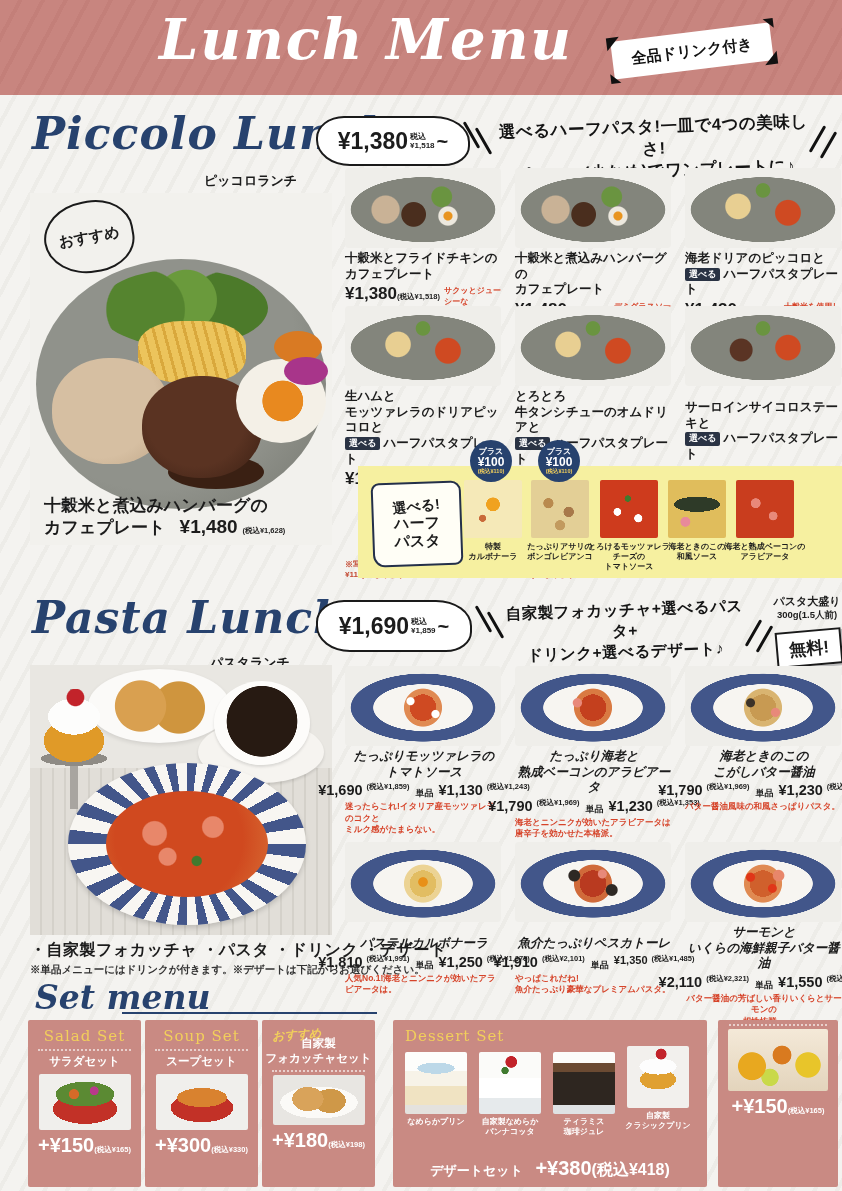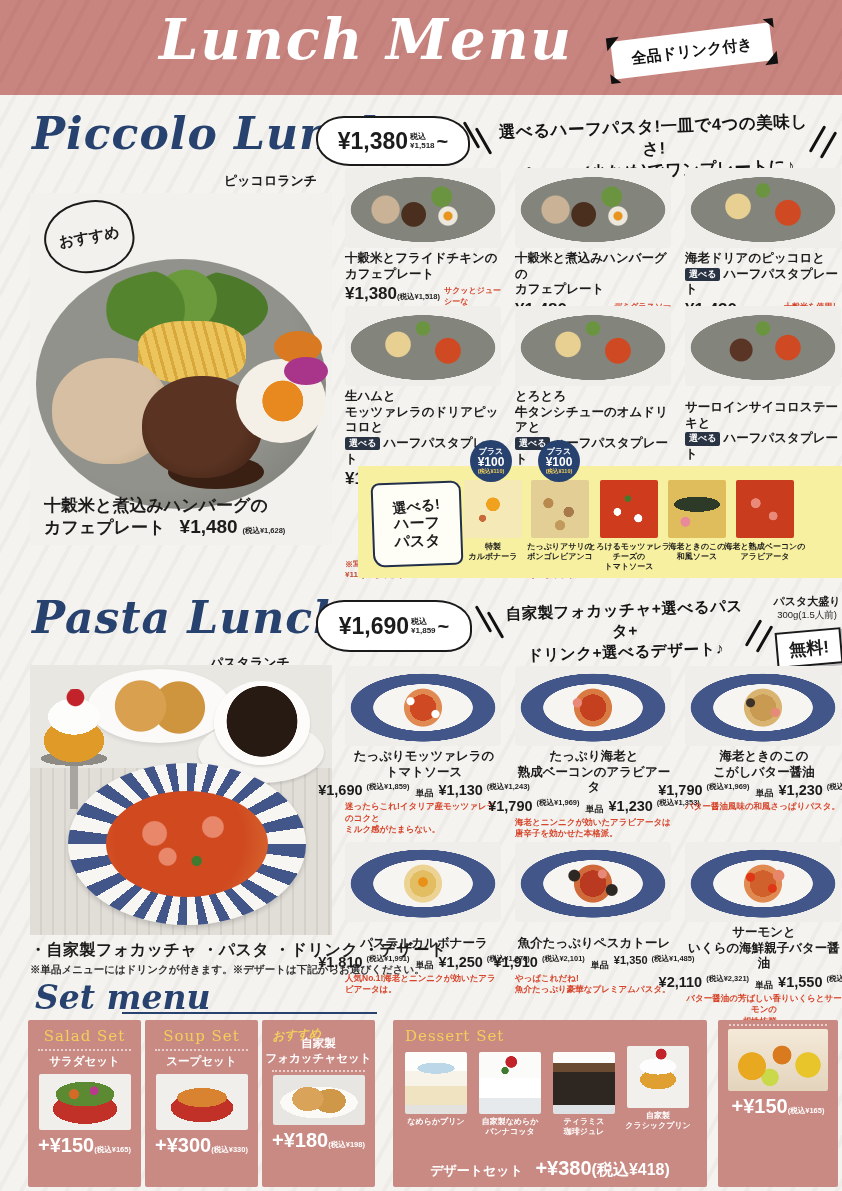--- a/index.html
+++ b/index.html
@@ -128,21 +128,21 @@
     radial-gradient(circle at 56% 40%,#e8897a 0 4%,transparent 5%),
     radial-gradient(circle at 50% 52%,#b93a20 0 15%,#d06a3a 15% 21%,transparent 22%),
     radial-gradient(ellipse 48% 44% at 50% 52%,#f7f5f1 0 66%,#42568a 67% 96%,transparent 97%),#efeeea;}
   .pp-salmon{background:
     radial-gradient(circle at 42% 44%,#e03618 0 4%,transparent 5%),
     radial-gradient(circle at 56% 58%,#e03618 0 4%,transparent 5%),
     radial-gradient(circle at 60% 42%,#e8866a 0 5%,transparent 6%),
     radial-gradient(circle at 50% 52%,#d0602c 0 15%,#e08a52 15% 21%,transparent 22%),
     radial-gradient(ellipse 48% 44% at 50% 52%,#f7f5f1 0 66%,#42568a 67% 96%,transparent 97%),#efeeea;}
   .mi .t{margin-top:3px;font-weight:700;font-size:12.5px;line-height:1.25;}
-  .mi.center .t{text-align:center;}
+  .mi.center .t{text-align:center;font-style:italic;}
   .selb{display:inline-block;background:#2a3344;color:#fff;font-size:9px;font-weight:700;
     padding:1px 4px;border-radius:2px;margin-right:3px;vertical-align:1px;}
   .pr{display:flex;align-items:flex-start;gap:4px;margin-top:2px;}
   .yen{font-size:17px;font-weight:700;white-space:nowrap;}
   .tx{font-size:7.5px;font-weight:700;white-space:nowrap;}
   .tanpin-l{font-size:9px;font-weight:700;margin:5px 1px 0 2px;white-space:nowrap;}
   .dsc{font-size:8px;font-weight:700;color:#d6442a;line-height:1.35;padding-top:2px;}
   .nt{font-size:8px;font-weight:700;color:#c44a33;line-height:1.3;margin-top:2px;}
   .mi-p .pr{justify-content:center;}
   .mi-p .dsc-b{font-size:8.5px;font-weight:700;color:#d6442a;line-height:1.35;margin-top:1px;}
@@ -227,21 +227,21 @@
   <div class="header">
     <div class="header-title">Lunch Menu</div>
     <div class="header-badge">
       <span class="corner-tr"></span>
       <span class="corner-bl"></span>
       <span>全品ドリンク付き</span>
     </div>
   </div>
 
   <div class="abs script sec-title" style="left:32px;top:108px;">Piccolo Lunch</div>
-  <div class="abs sec-sub" style="left:224px;top:172px;">ピッコロランチ</div>
+  <div class="abs sec-sub" style="left:204px;top:172px;">ピッコロランチ</div>
   <div class="bubble" style="left:316px;top:116px;width:150px;height:46px;">
     <span class="big">¥1,380</span>
     <span class="sm"><span>税込</span><br><span>¥1,518</span></span>
     <span class="tilde">~</span>
   </div>
   <div class="bar" style="left:470px;top:120px;transform:rotate(-30deg);"></div>
   <div class="bar" style="left:482px;top:126px;transform:rotate(-30deg);"></div>
   <div class="tagline" style="left:494px;top:116px;width:320px;font-size:16.5px;transform:rotate(-2deg);">
     <div>選べるハーフパスタ!一皿で4つの美味しさ!</div>
     <div>ピッコロ(少なめ)でワンプレートに♪</div>
@@ -380,21 +380,21 @@
   <div class="bar" style="left:482px;top:604px;transform:rotate(-30deg);"></div>
   <div class="bar" style="left:494px;top:610px;transform:rotate(-30deg);"></div>
   <div class="tagline" style="left:502px;top:600px;width:246px;font-size:15.5px;transform:rotate(-2deg);">
     <div>自家製フォカッチャ+選べるパスタ+</div>
     <div>ドリンク+選べるデザート♪</div>
   </div>
   <div class="bar" style="left:752px;top:618px;transform:rotate(30deg);"></div>
   <div class="bar" style="left:763px;top:624px;transform:rotate(30deg);"></div>
   <div class="abs" style="left:772px;top:594px;width:70px;text-align:center;">
     <div style="font-size:11px;font-weight:700;">パスタ大盛り</div>
-    <div style="font-size:9.5px;font-weight:400;">300g(1.5人前)</div>
+    <div style="font-size:9.5px;font-weight:700;">300g(1.5人前)</div>
   </div>
   <div class="freebox" style="left:776px;top:630px;width:62px;height:32px;">無料!</div>
 
   <div class="hero hero2" style="left:30px;top:665px;width:302px;height:270px;">
     <div class="h2-foc"></div>
     <div class="h2-saucer"></div>
     <div class="h2-cup"></div>
     <div class="h2-pud"></div>
     <div class="h2-bowl"></div>
     <div class="h2-pasta"></div>

